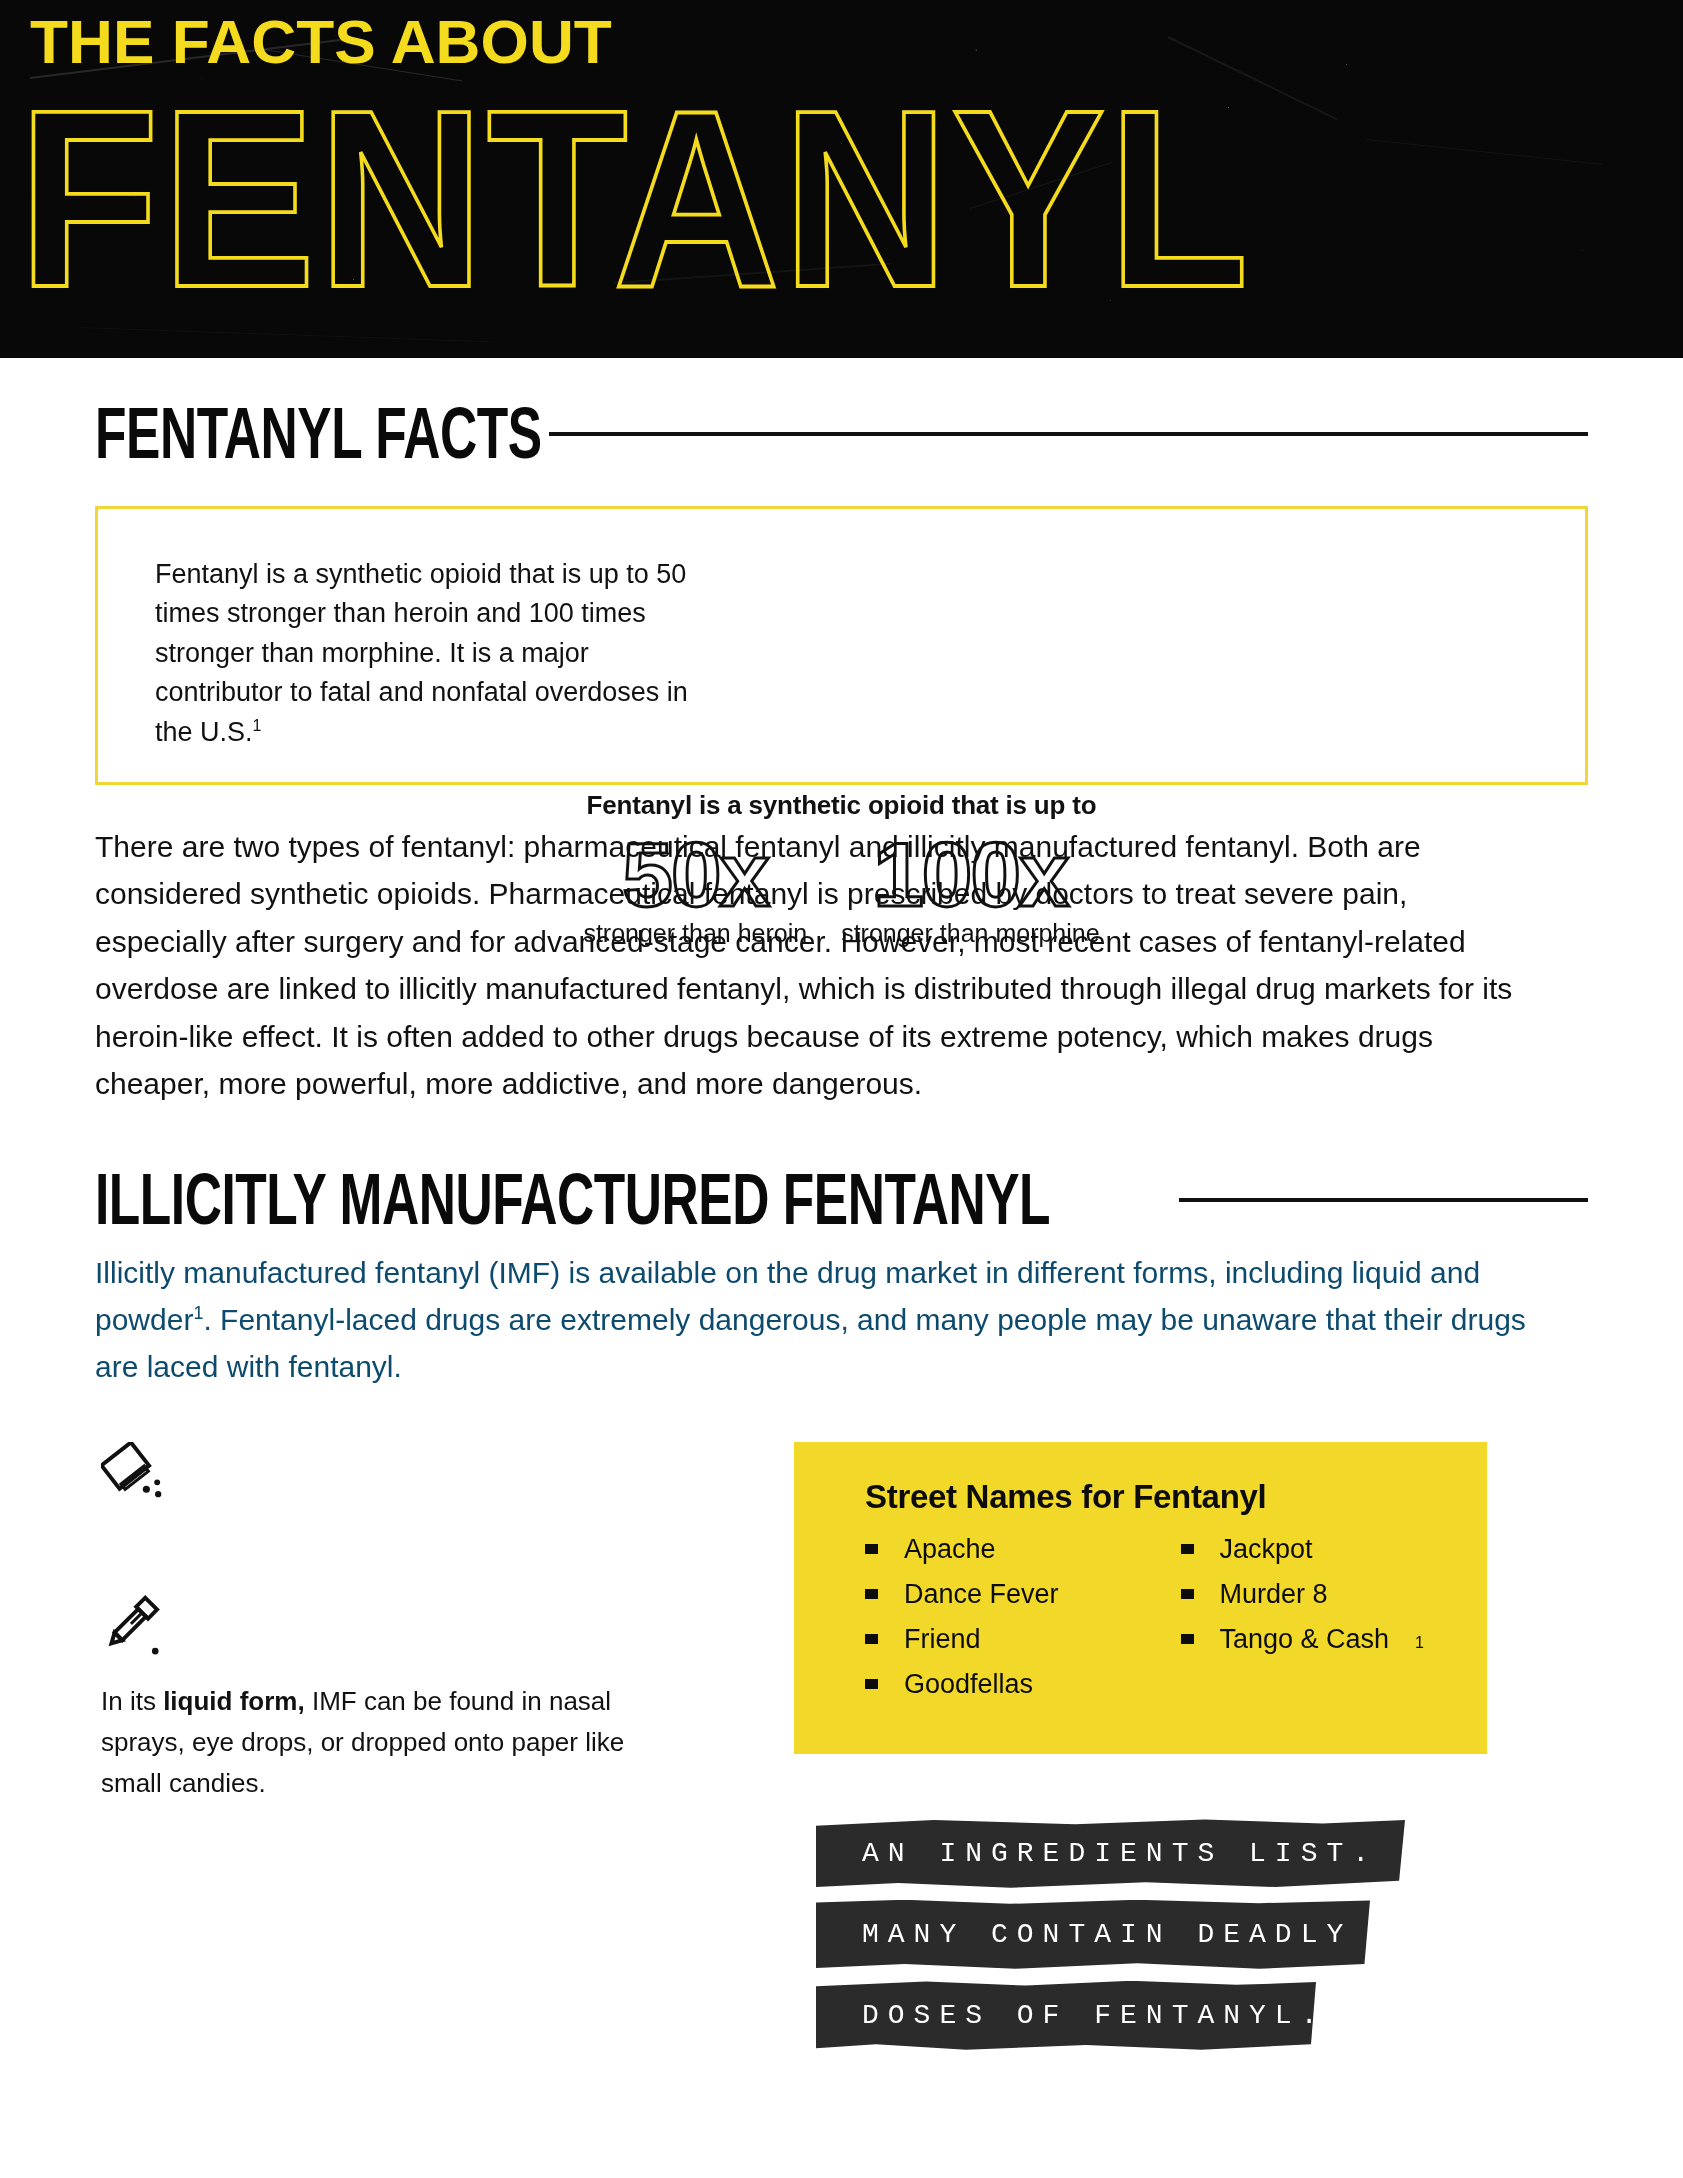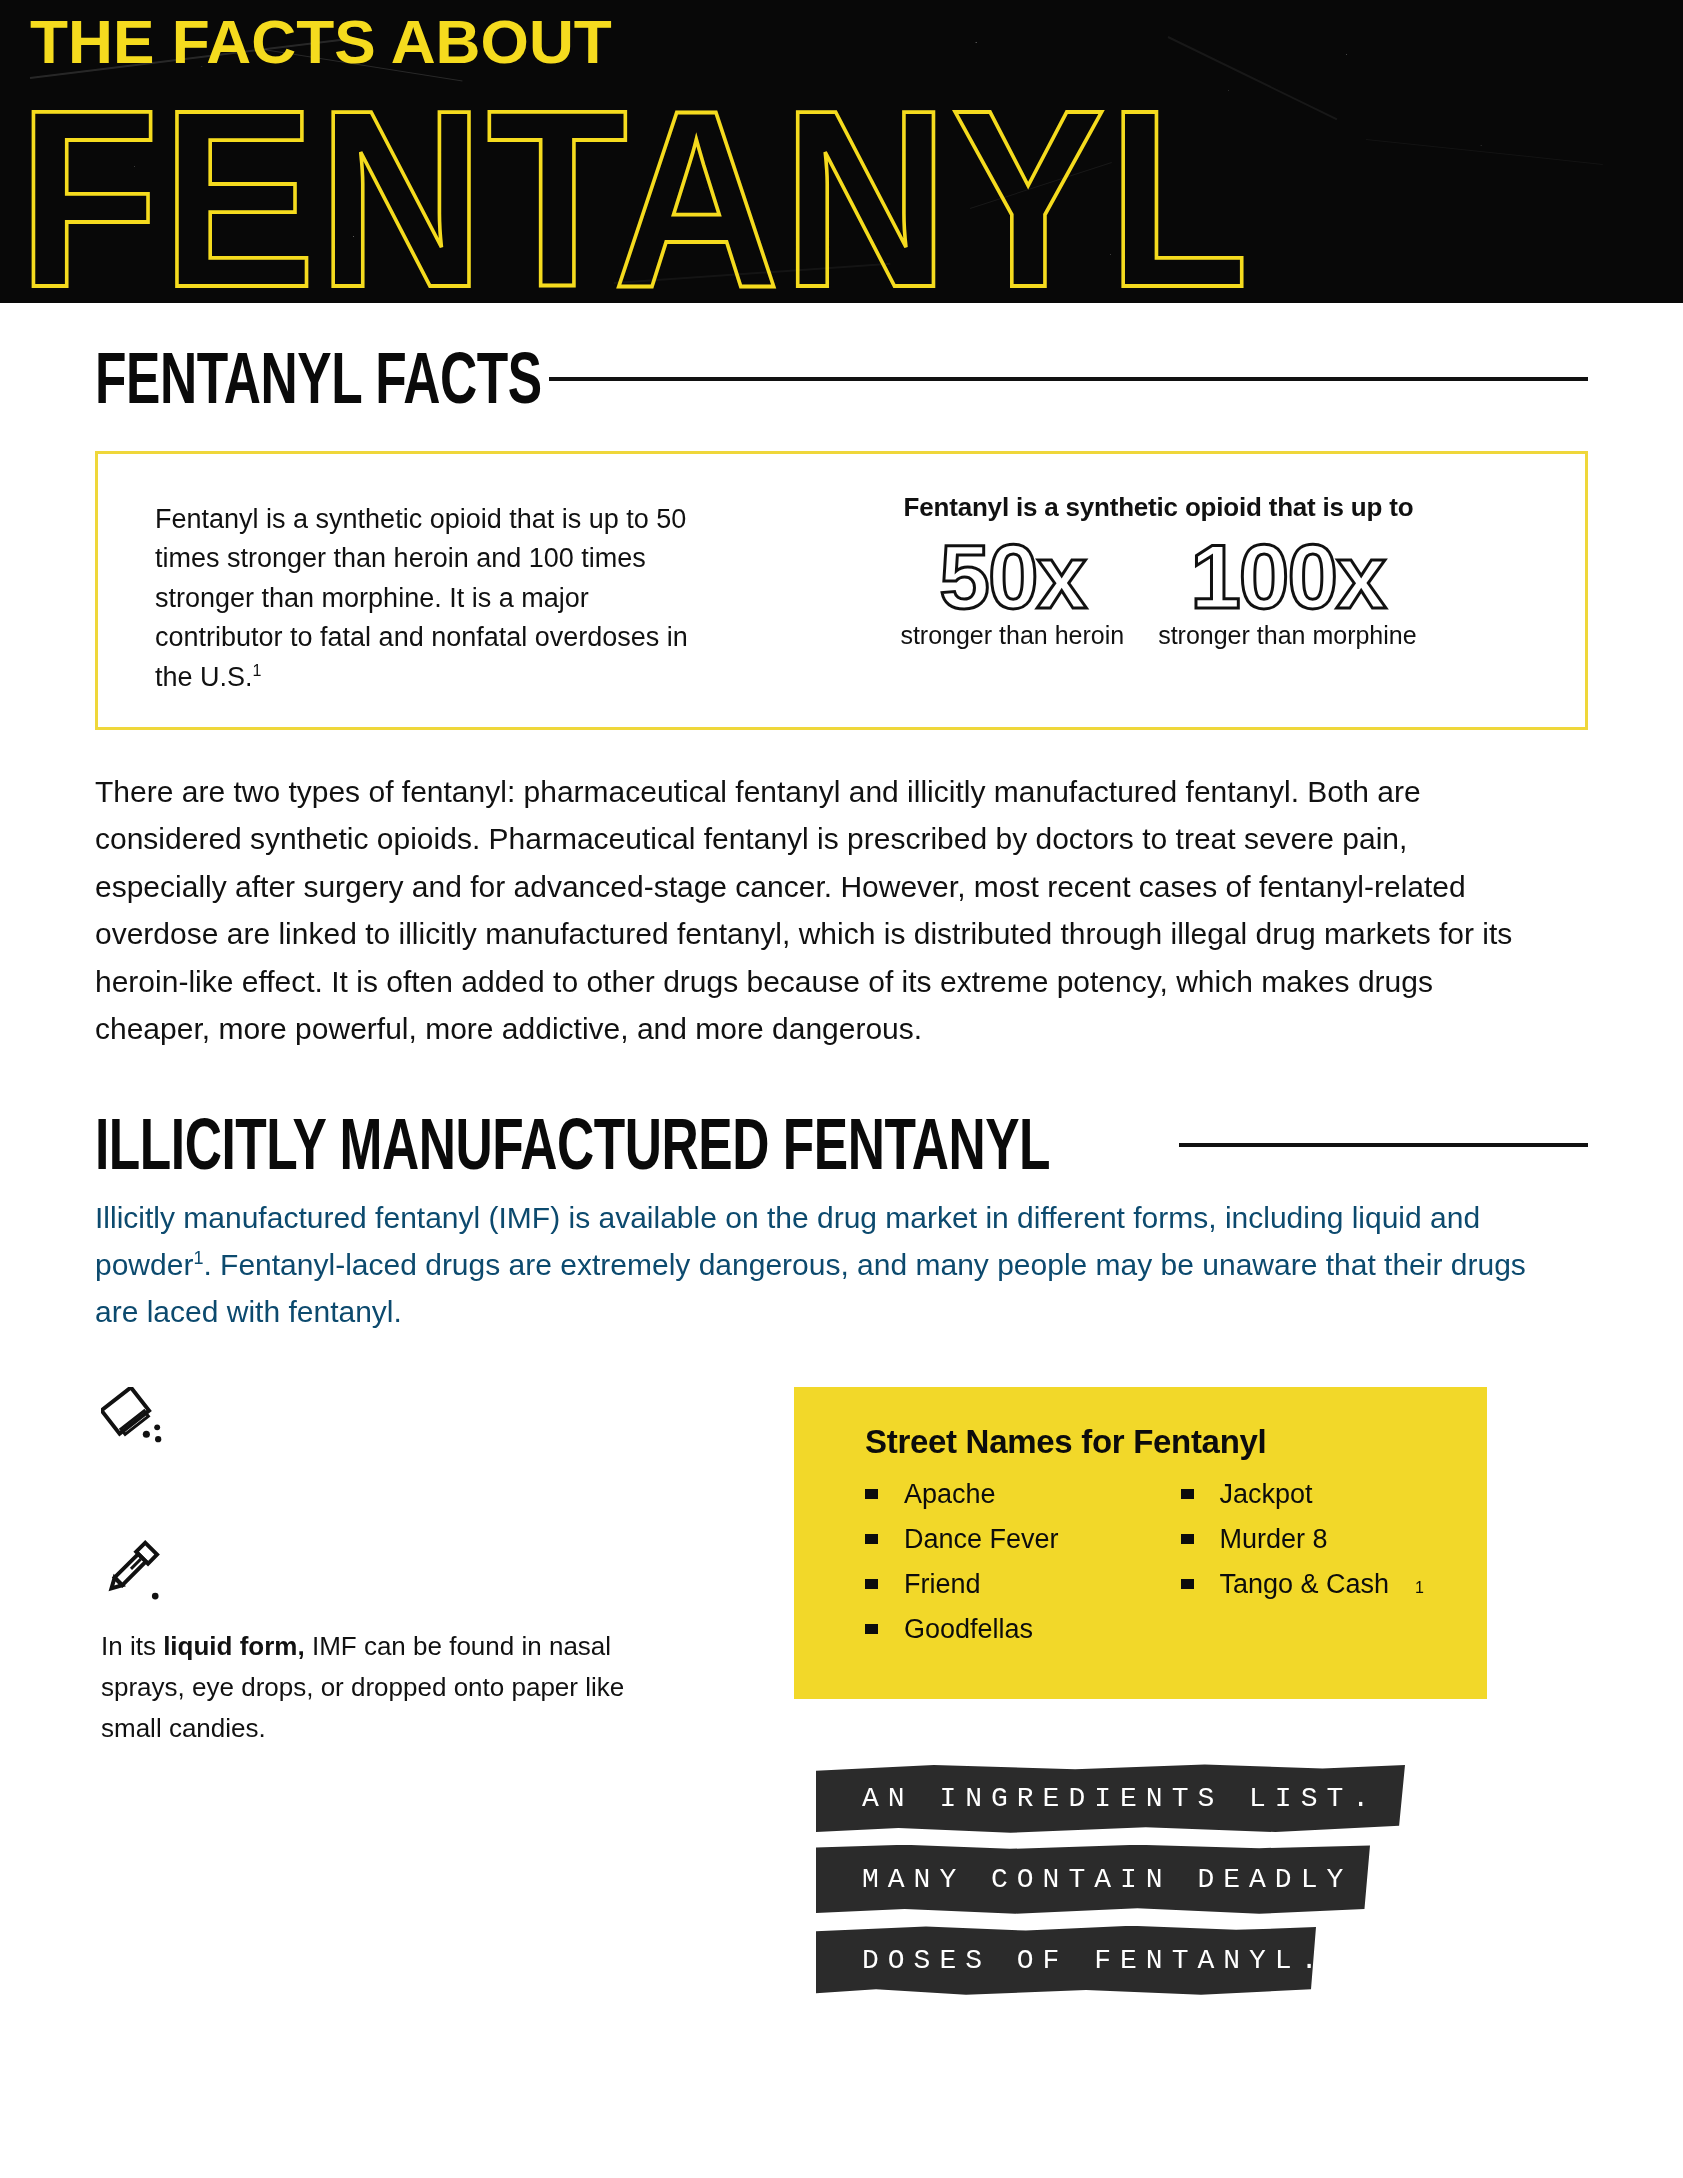--- a/index.html
+++ b/index.html
@@ -13,21 +13,21 @@
     font-family: "Liberation Sans", sans-serif;
     color: #111111;
     overflow: hidden;
     position: relative;
   }
 
   
   .header {
     position: relative;
     width: 1683px;
-    height: 303px;
+    height: 358px;
     background: #080808;
     overflow: hidden;
   }
   .header-grain {
     position: absolute;
     inset: 0;
     background:
       radial-gradient(1px 1px at 12% 22%, rgba(255,255,255,.55), transparent 60%),
       radial-gradient(1px 1px at 31% 9%, rgba(255,255,255,.4), transparent 60%),
       radial-gradient(1.5px 1.5px at 58% 14%, rgba(255,255,255,.5), transparent 60%),
@@ -114,20 +114,21 @@
     margin-left: -4%;
   }
 
   
   .facts-box {
     margin-top: 44px;
     border: 3px solid #EFD73A;
     height: 279px;
     display: flex;
     box-sizing: border-box;
+    flex-direction: column;
   }
   .facts-left {
     width: 634px;
     padding: 46px 40px 0 57px;
     box-sizing: border-box;
   }
   .facts-left p {
     margin: 0;
     font-family: "Liberation Sans", sans-serif;
     font-size: 27px;

